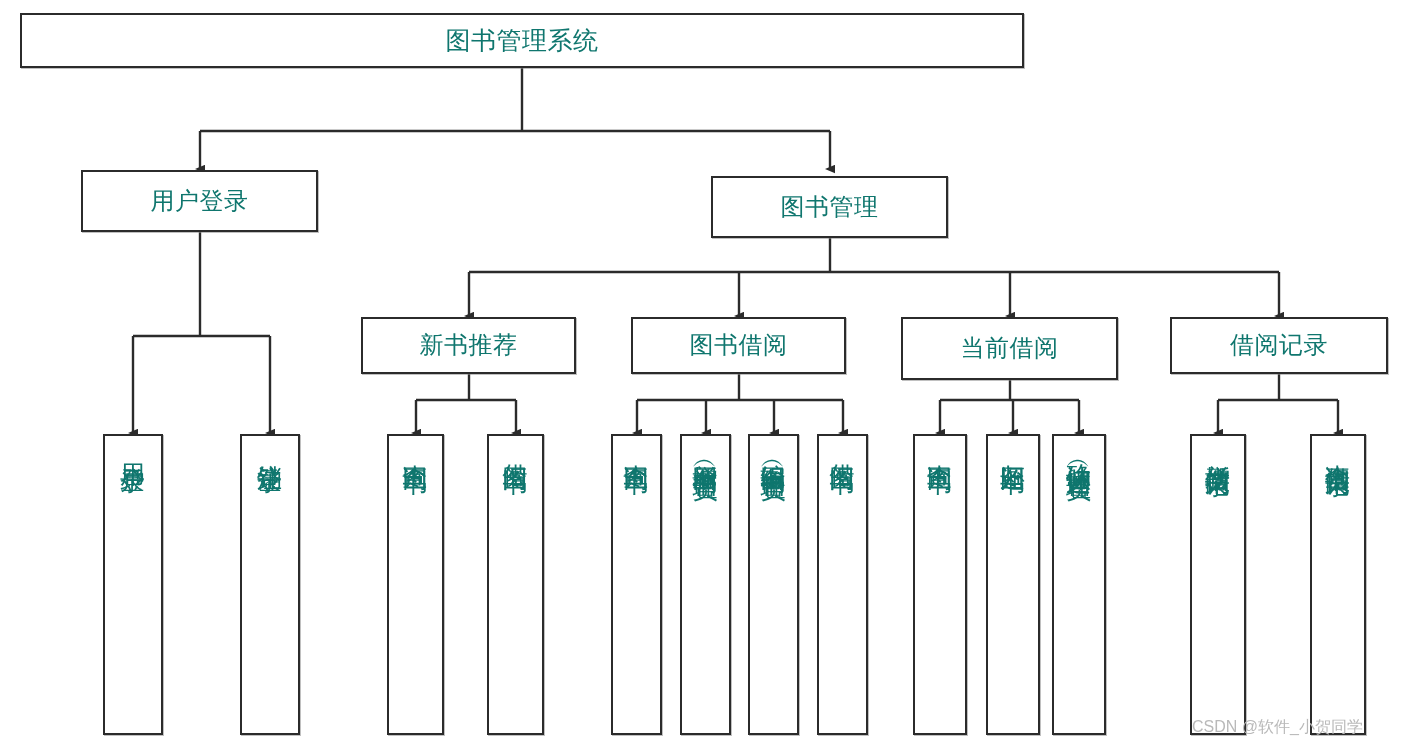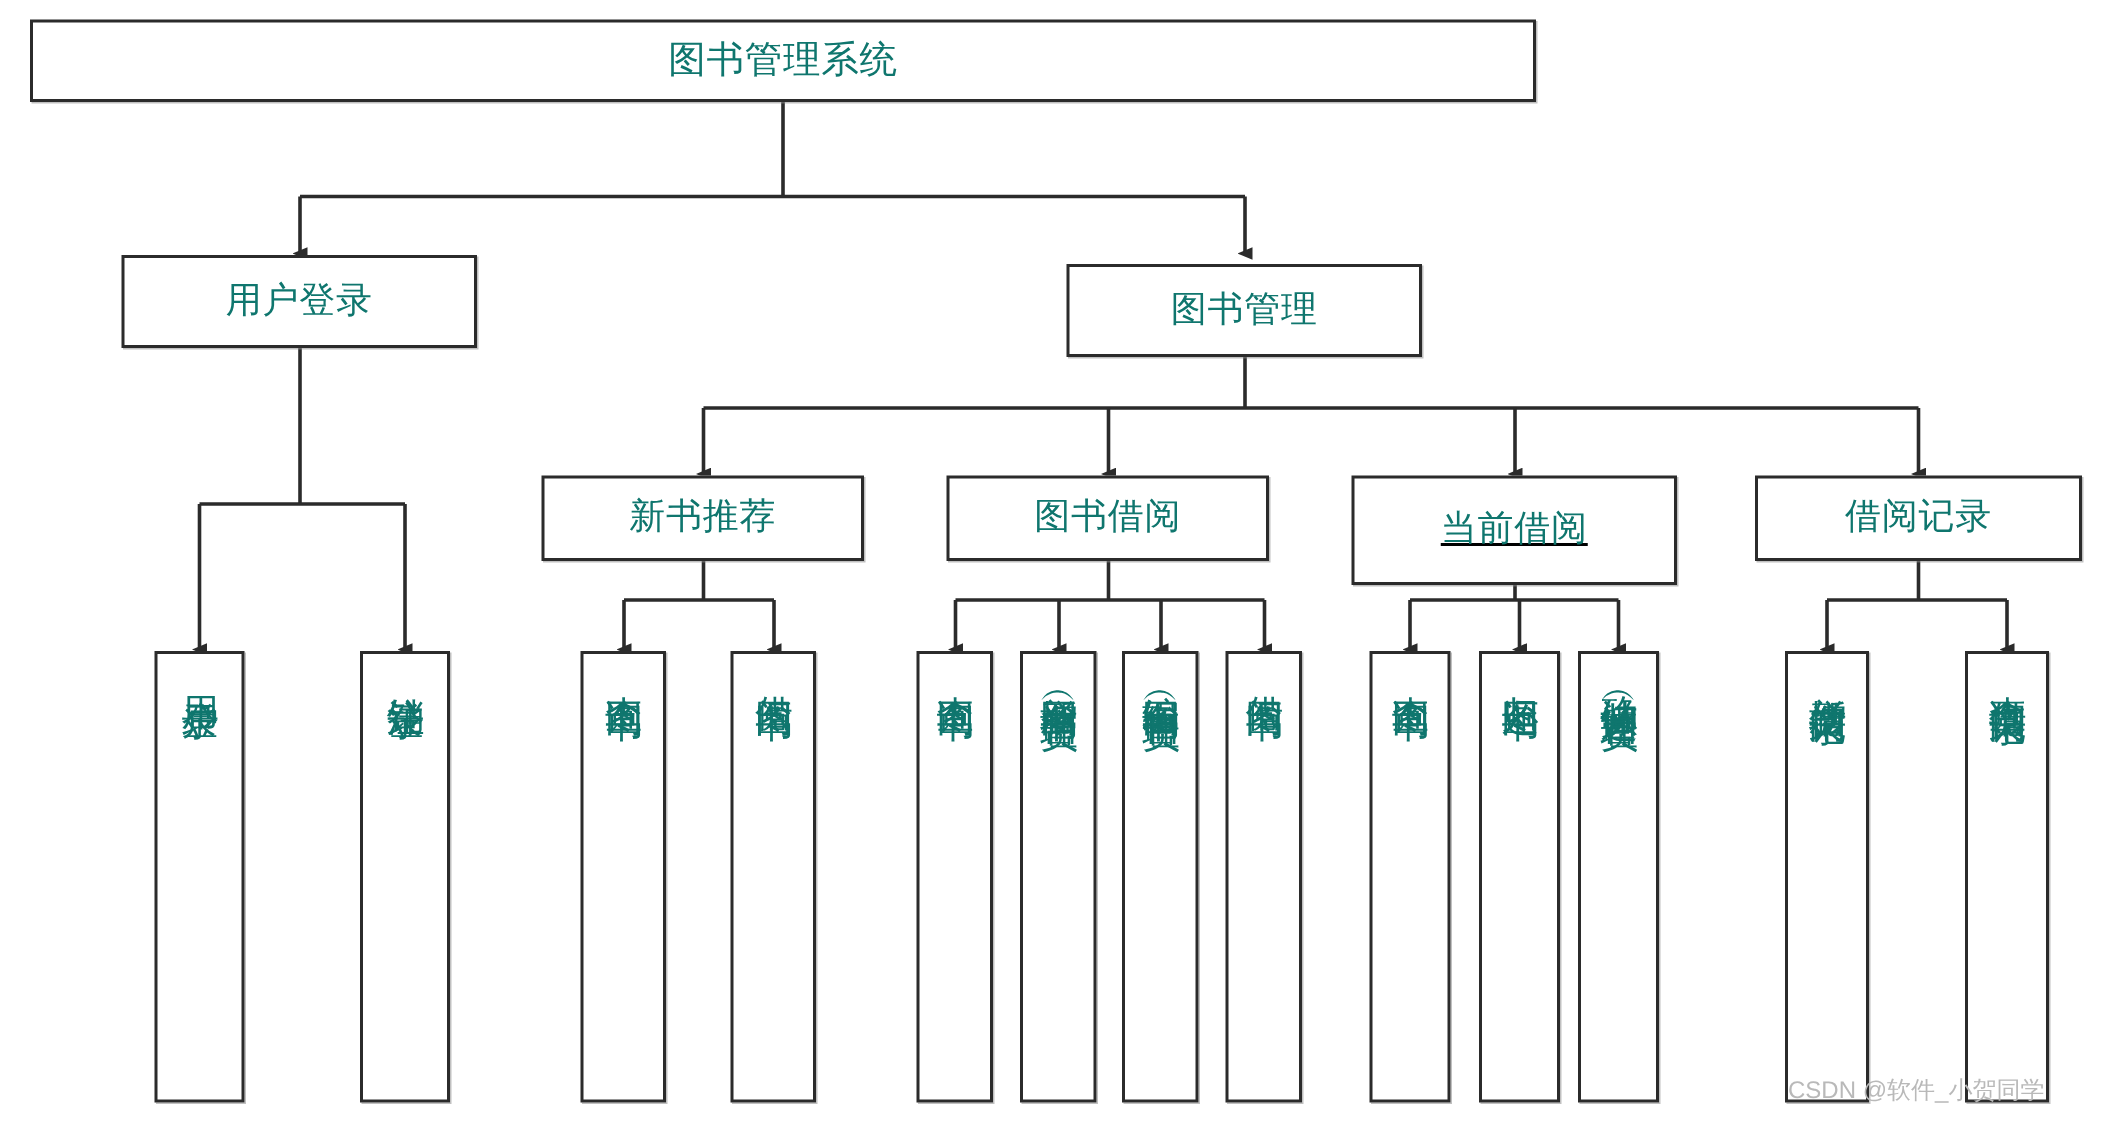--- a/index.html
+++ b/index.html
@@ -128,21 +128,21 @@
       </div>
       <div class="node horiz" style="left: 711px; top: 176px; width: 237px; height: 62px;">
         <span class="node-label">图书管理</span>
       </div>
       <div class="node horiz" style="left: 361px; top: 317px; width: 215px; height: 57px;">
         <span class="node-label">新书推荐</span>
       </div>
       <div class="node horiz" style="left: 631px; top: 317px; width: 215px; height: 57px;">
         <span class="node-label">图书借阅</span>
       </div>
-      <div class="node horiz" style="left: 901px; top: 317px; width: 217px; height: 73px; text-decoration: underline;">
+      <div class="node horiz" style="left: 901px; top: 317px; width: 217px; height: 63px;">
         <span class="node-label">当前借阅</span>
       </div>
       <div class="node horiz" style="left: 1170px; top: 317px; width: 218px; height: 57px; text-align: right;">
         <span class="node-label">借阅记录</span>
       </div>
       <div class="node vert" style="left: 103px; top: 434px; width: 60px; height: 301px;">
         <span class="node-label">用户登录</span>
       </div>
       <div class="node vert" style="left: 240px; top: 434px; width: 60px; height: 301px;">
         <span class="node-label">注销登录</span>

